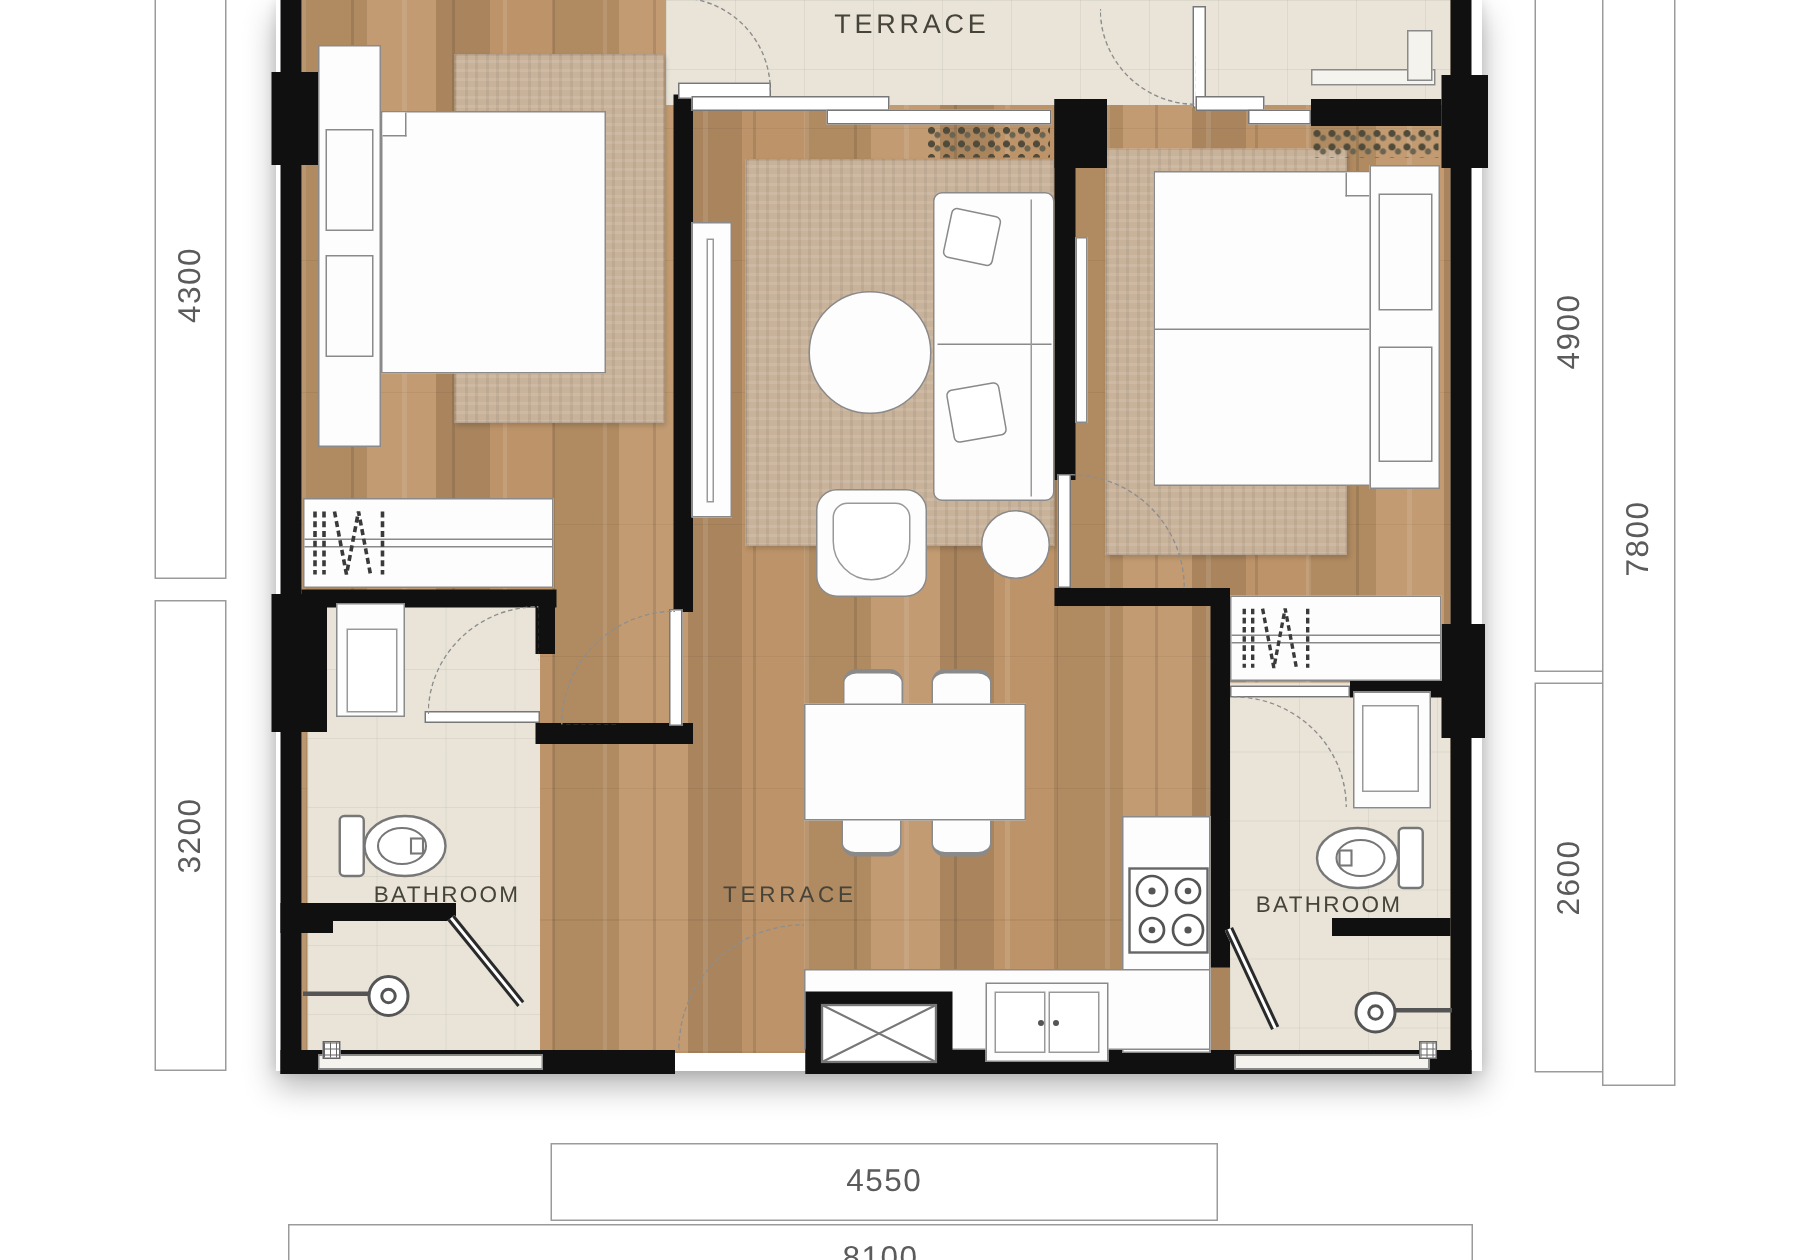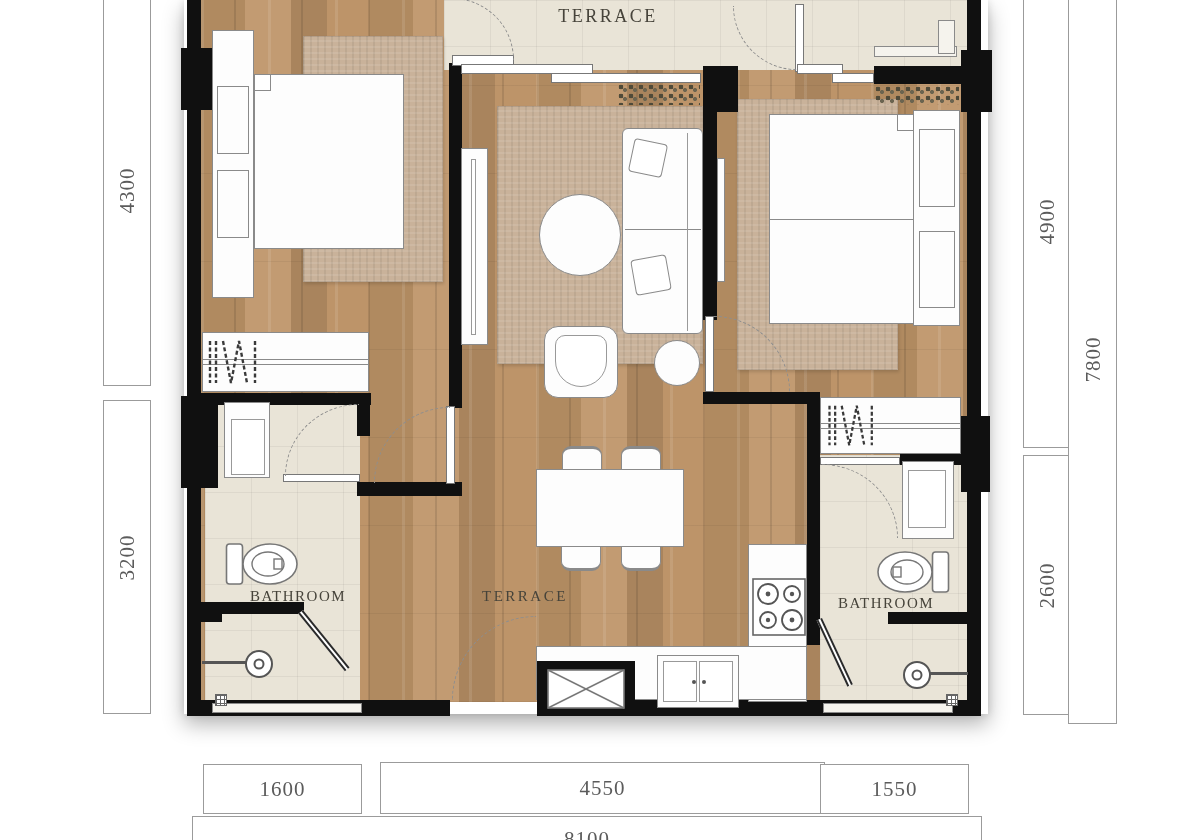--- a/index.html
+++ b/index.html
@@ -1,17 +1,17 @@
 <!DOCTYPE html>
 <html><head>
 <meta charset="utf-8">
 <style>
   html,body{margin:0;padding:0;background:#fff;}
   .canvas{position:relative;width:1200px;height:840px;background:#ffffff;overflow:hidden;
-          font-family:Liberation Serif, serif;}
+          font-family:Liberation Sans, sans-serif;}
   .abs{position:absolute;box-sizing:border-box;}
   .wall{position:absolute;background:#101010;box-sizing:border-box;}
   .wood{background-color:#b7906a;
     background-image:
       repeating-linear-gradient(0deg, rgba(0,0,0,0.05) 0 1px, rgba(0,0,0,0) 1px 88px),
       repeating-linear-gradient(90deg, rgba(255,255,255,0.10) 0 3px, rgba(255,255,255,0) 3px 33px, rgba(0,0,0,0.10) 33px 35px, rgba(0,0,0,0) 35px 67px),
       repeating-linear-gradient(90deg, #b08a60 0 44px, #c29b72 44px 90px, #a9845d 90px 126px, #bd9469 126px 168px);}
   .tile{background-color:#e9e4d7;
     background-image:
       linear-gradient(rgba(0,0,0,0.05) 1px, rgba(0,0,0,0) 1px),
@@ -240,26 +240,20 @@
     </div>
   <div class="dim v" style="left:1023px;top:-6px;width:45px;height:452px;">
     <span>4900</span>
     </div>
   <div class="dim v" style="left:1023px;top:455px;width:45px;height:258px;">
     <span>2600</span>
     </div>
   <div class="dim v" style="left:1068px;top:-6px;width:47px;height:728px;">
     <span>7800</span>
     </div>
-  <div class="dim" style="left:203px;top:764px;width:157px;height:48px;">
-    <span>1600</span>
-    </div>
-  <div class="dim" style="left:367px;top:762px;width:443px;height:50px;margin-left:13px;">
+  <div class="dim" style="left:367px;top:762px;width:443px;height:50px;">
     <span>4550</span>
-    </div>
-  <div class="dim" style="left:820px;top:764px;width:147px;height:48px;">
-    <span>1550</span>
     </div>
   <div class="dim" style="left:192px;top:816px;width:788px;height:44px;">
     <span>8100</span>
     </div>
 
 </div>
 
 </body></html>

